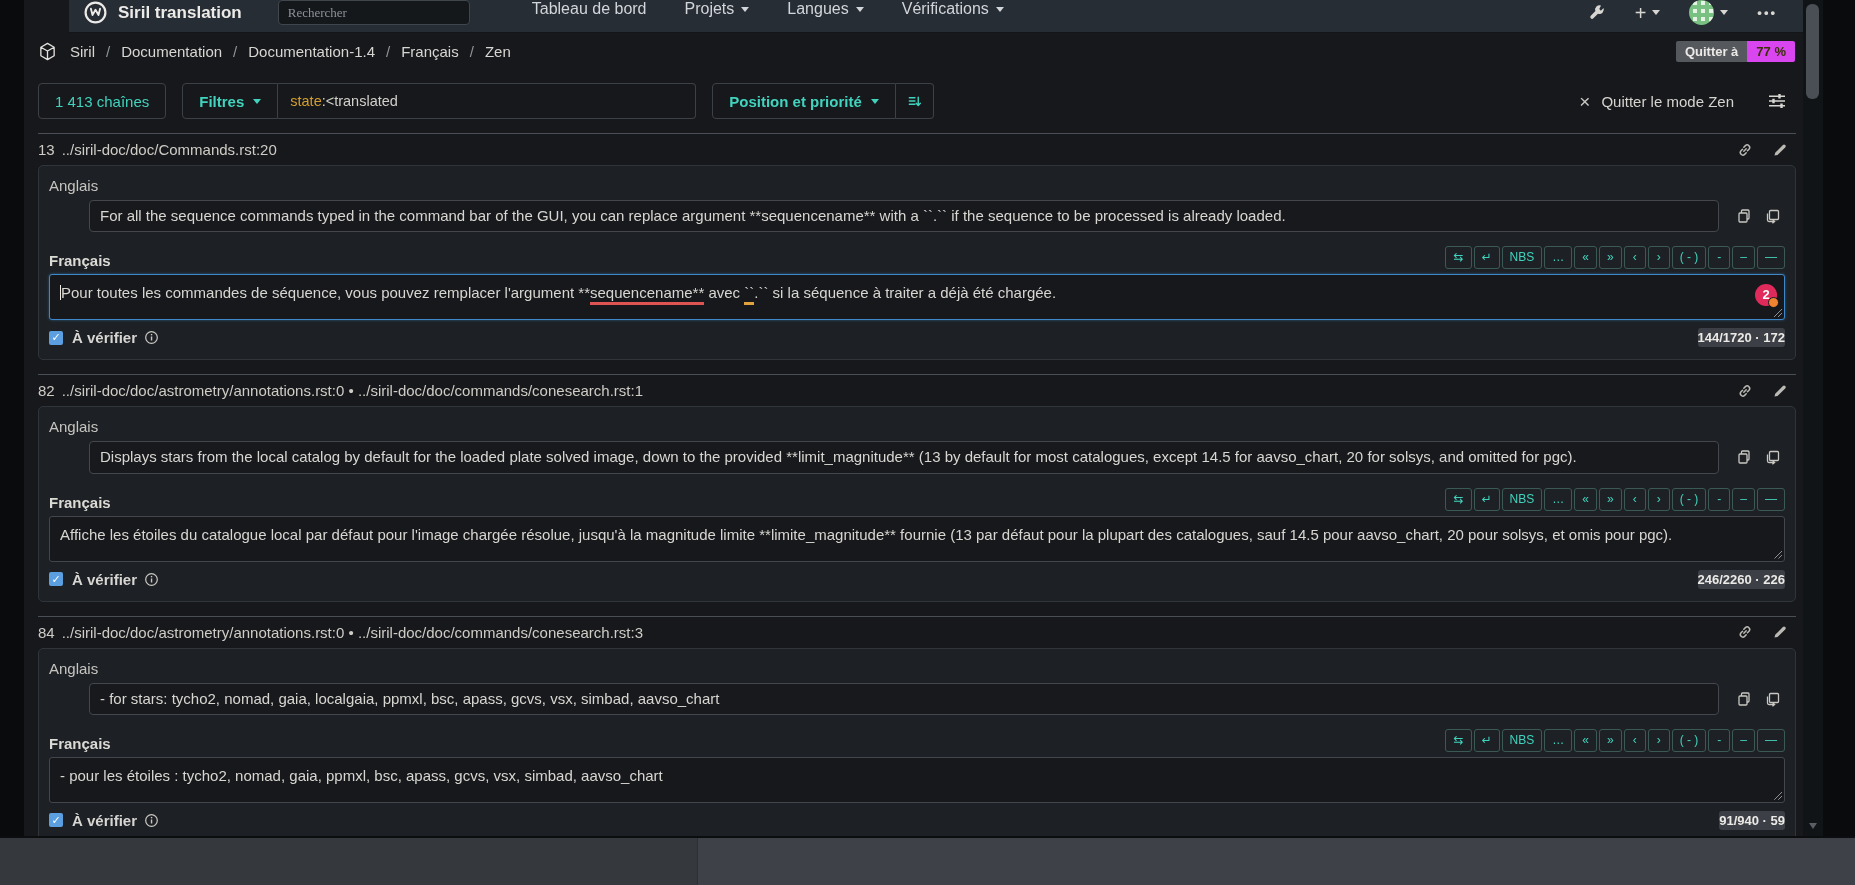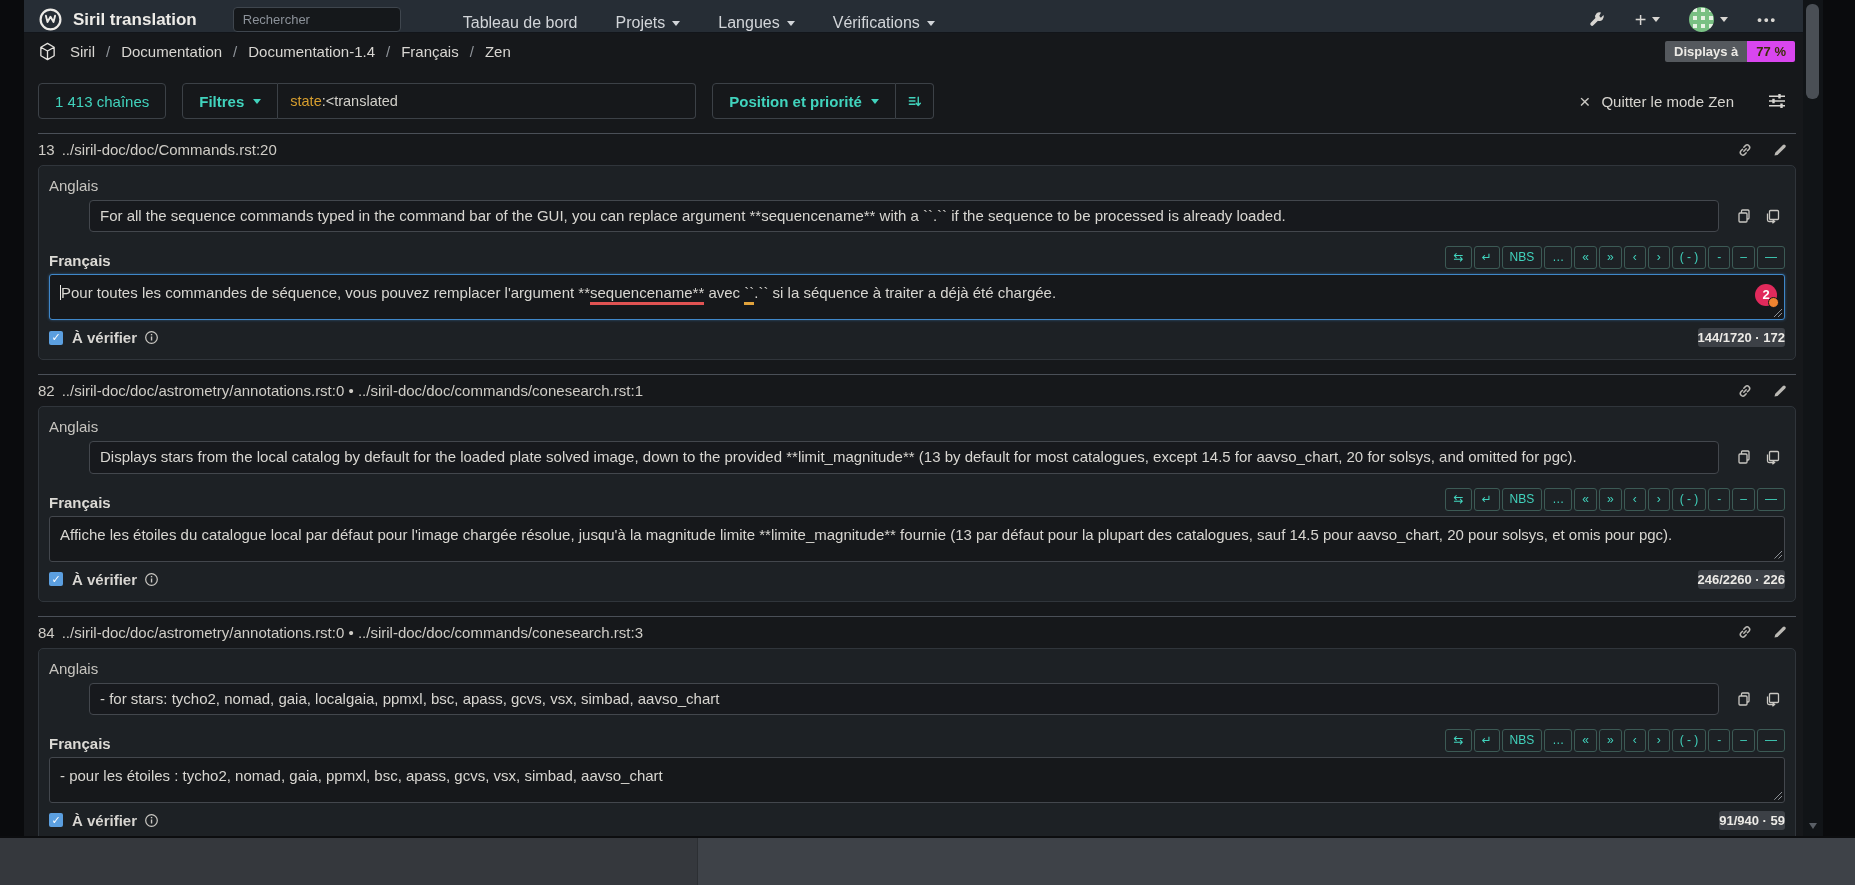--- a/index.html
+++ b/index.html
@@ -7,26 +7,26 @@
   body {
     width:1855px; height:885px; overflow:hidden; position:relative;
     background:#0a0b0d;
     font-family:"Liberation Sans","DejaVu Sans",sans-serif;
     color:#d7d5d0;
   }
   
   .window { position:absolute; left:24px; top:0; width:1799px; height:836px; background:#16181b; overflow:hidden; }
   .content { margin-right:20px; }
   
-  .navbar { height:33px; background:#262d35; border-bottom:1px solid #12151a; display:flex; align-items:flex-end; padding:0 26px 0 14px; }
+  .navbar { height:33px; background:#262d35; border-bottom:1px solid #12151a; display:flex; align-items:flex-start; padding:0 26px 0 14px;margin-left:45px; }
   .brand { display:flex; align-items:center; gap:10px; color:#edebe7; font-size:17px; font-weight:bold; cursor:pointer; }
   .nav-search { margin-left:36px; }
   .nav-search input {
-    width:168px; height:25px; background:#15181b; border:1px solid #3f464e; border-radius:4px;
-    color:#d0cec9; font-size:13px; padding:0 9px; outline:none; font-family:Liberation Sans, sans-serif;
+    width:192px; height:25px; background:#15181b; border:1px solid #3f464e; border-radius:4px;
+    color:#d0cec9; font-size:13px; padding:0 9px; outline:none; font-family:Liberation Serif, serif;
   }
   .nav-search input::placeholder { color:#8b9199; }
   .nav-menu { display:flex; gap:38px; margin-left:62px; font-size:16px; color:#d2d5d9; }
   .nav-item { display:flex; align-items:center; gap:7px; cursor:pointer; white-space:nowrap; }
   .nav-icons { margin-left:auto; display:flex; align-items:center; gap:29px; color:#d8d6d2; }
   .icon-btn { display:flex; align-items:center; gap:6px; cursor:pointer; background:none; border:none; color:#d8d6d2; padding:0; font-family:inherit; }
   .plus-glyph { font-size:20px; line-height:1; }
   .kebab-glyph { font-size:13px; letter-spacing:2px; font-weight:bold; }
   .avatar { width:25px; height:25px; border-radius:50%;
     background-color:#e7f3e4;
@@ -178,21 +178,21 @@
             <a class="crumb">Documentation</a>
             <span class="crumb-sep">/</span>
             <a class="crumb">Documentation-1.4</a>
             <span class="crumb-sep">/</span>
             <a class="crumb">Français</a>
             <span class="crumb-sep">/</span>
             <a class="crumb">Zen</a>
           </span>
       </div>
       <div class="translated-badge">
-        <span class="tb-left">Displays à</span>
+        <span class="tb-left">Quitter à</span>
         <span class="tb-right">77 %</span>
       </div>
     </div>
 
     <div class="page">
 
       <div class="toolbar">
         <button class="btn">
           <span>1 413 chaînes</span>
         </button>

